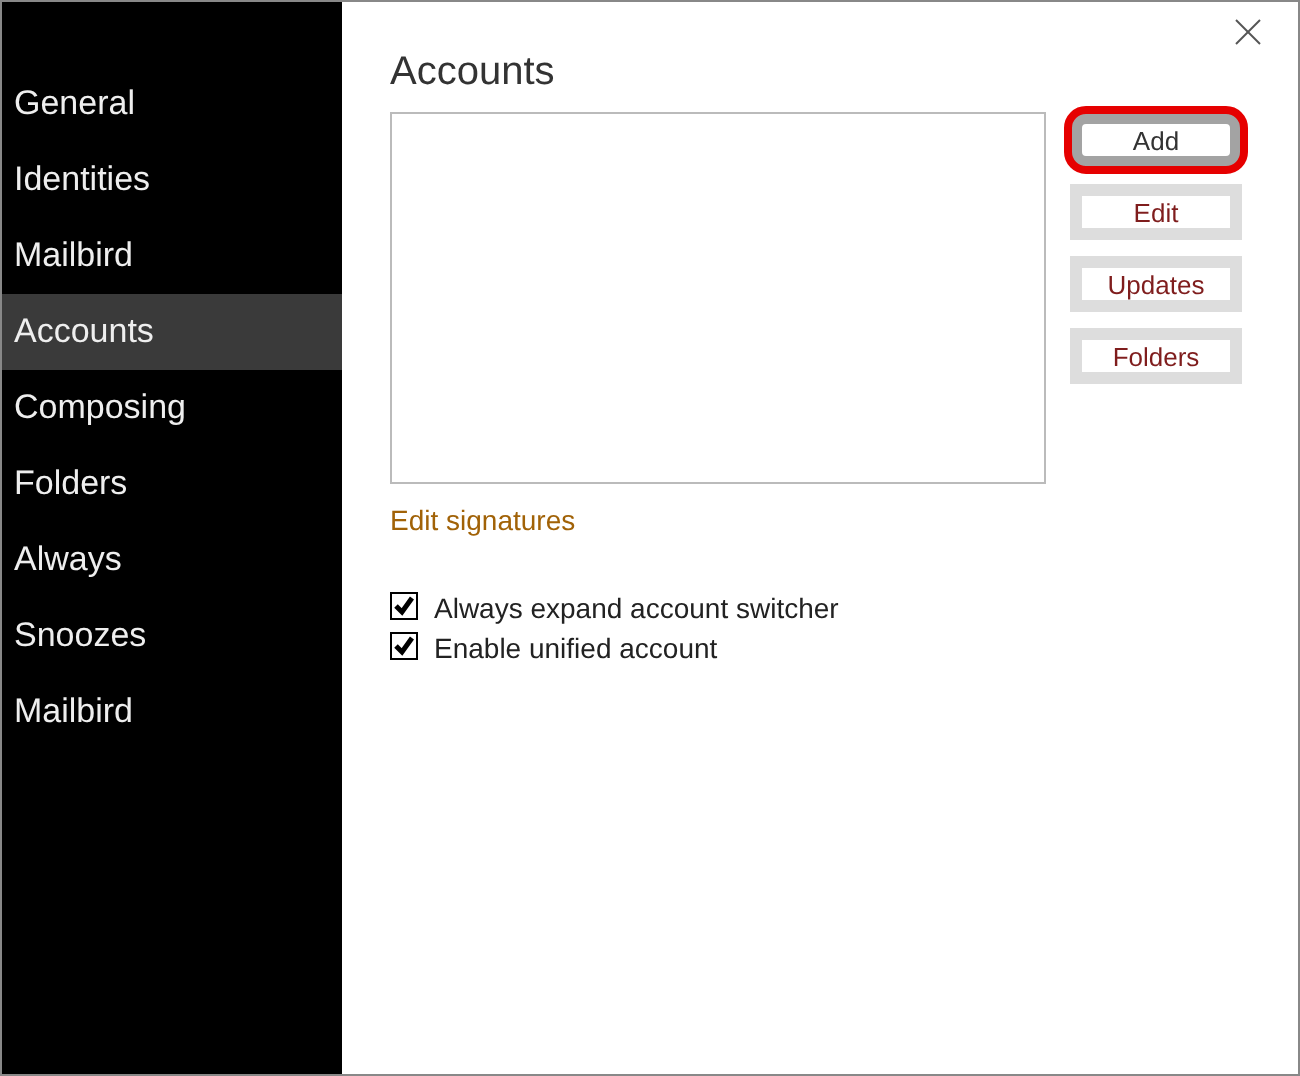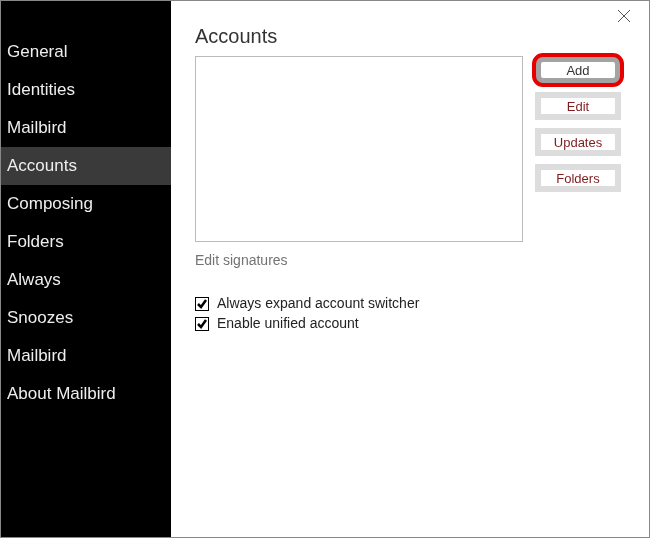--- a/index.html
+++ b/index.html
@@ -81,34 +81,34 @@
       border-color: #ddd;
       cursor: default;
     }
     .btn.highlight {
       
       outline: 4px solid #e60000;
       outline-offset: -1px;
       border-radius: 8px;
     }
     .link {
-      color: #737373;
+      color: #a16207;
       font-size: 14px;
       margin-top: 10px;
       display: inline-block;
       cursor: pointer;
     }
     .checks {
       margin-top: 26px;
       font-size: 14px;
       color: #222;
     }
     .check-row {
       display: flex;
-      align-items: flex-end;
+      align-items: flex-start;
       gap: 8px;
       margin-bottom: 4px;
     }
     .check-row.indent { margin-left: 30px; }
     .checkbox {
       width: 14px;
       height: 14px;
       border: 1.5px solid #000;
       display: inline-flex;
       align-items: center;
@@ -129,21 +129,20 @@
 <div class="sidebar">
   <div class="sidebar-item"><span>General</span></div>
   <div class="sidebar-item"><span>Identities</span></div>
   <div class="sidebar-item"><span>Mailbird</span></div>
   <div class="sidebar-item active"><span>Accounts</span></div>
   <div class="sidebar-item"><span>Composing</span></div>
   <div class="sidebar-item"><span>Folders</span></div>
   <div class="sidebar-item"><span>Always</span></div>
   <div class="sidebar-item"><span>Snoozes</span></div>
   <div class="sidebar-item"><span>Mailbird</span></div>
-  <div class="sidebar-item"><span>About Mailbird</span></div>
 </div>
 
 <div class="main">
   <div class="close-btn">
     <svg viewBox="0 0 14 14">
         <line x1="1" y1="1" x2="13" y2="13"></line>
         <line x1="13" y1="1" x2="1" y2="13"></line>
       </svg>
   </div>
 

